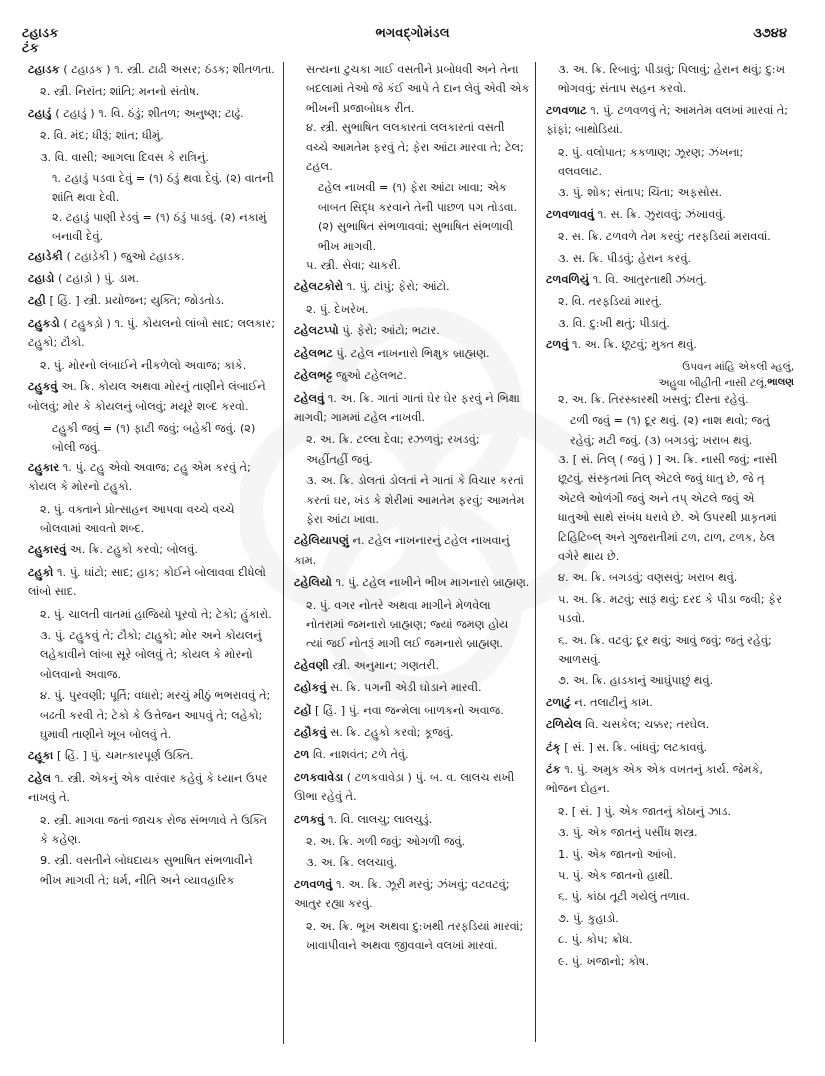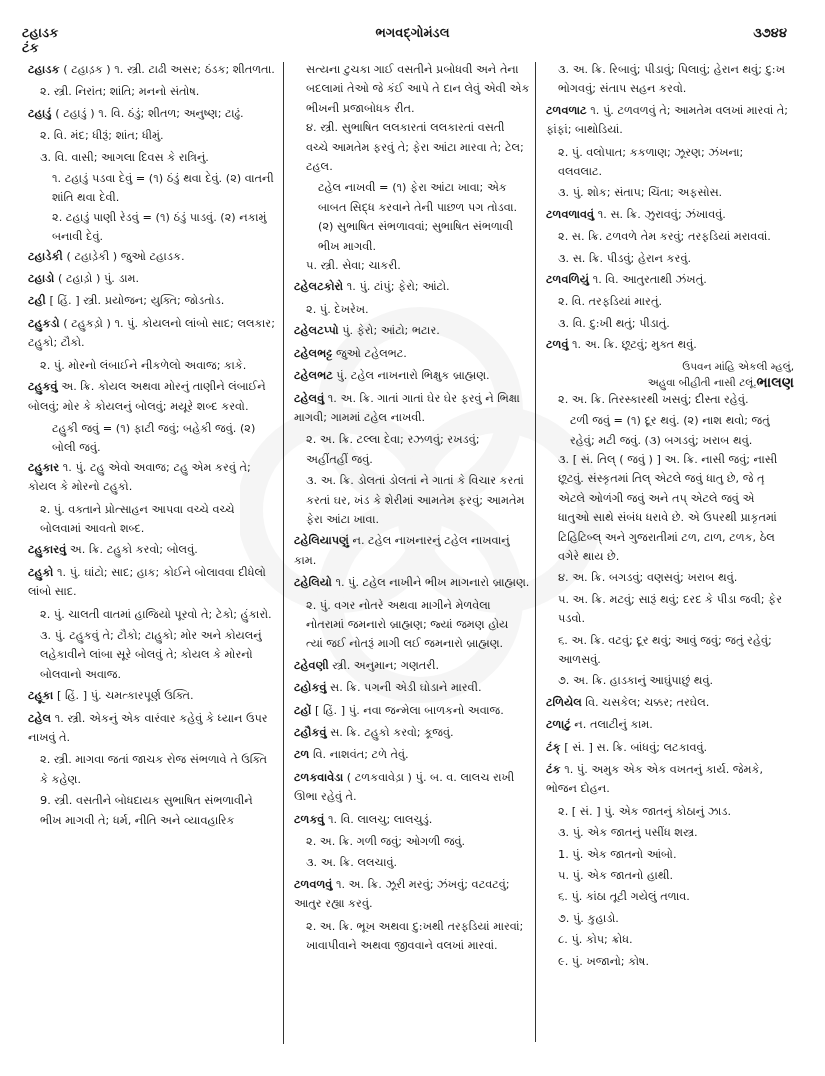--- a/index.html
+++ b/index.html
@@ -25,21 +25,21 @@
   .col-3 { left: 546px; width: 248px; }
   .divider { position: absolute; width: 1px; background: #333; }
   .div-1 { left: 283px; top: 62px; height: 982px; }
   .div-2 { left: 535px; top: 62px; height: 980px; }
   .entry { margin: 0 0 3px 0; text-indent: 0; }
   .entry .hw { font-weight: bold; }
   .sense { padding-left: 12px; margin: 0 5px 2px 0; }
   .cont { padding-left: 12px; }
   .idiom { padding-left: 24px; }
   .verse { padding-left: 30px; font-size: 10.5px; line-height: 16px; text-align: right; }
-  .verse-src { float: right; font-weight: bold; font-size: 14px; }
+  .verse-src { float: right; font-weight: bold; font-size: 10px; }
 </style>
 </head>
 <body>
 
 <svg class="watermark" viewBox="0 0 360 460">
   <g fill="none" stroke="#ececec" stroke-width="26">
     <circle cx="180" cy="150" r="90"></circle>
     <circle cx="100" cy="250" r="90"></circle>
     <circle cx="260" cy="250" r="90"></circle>
     <circle cx="180" cy="340" r="90"></circle>
@@ -72,35 +72,36 @@
     <div class="entry"><span class="hw">ટહુકડો</span> <span>( ટહુકડ઼ો ) ૧. પું. કોયલનો લાંબો સાદ; લલકાર; ટહુકો; ટૌકો.</span></div>
     <div class="sense">૨. પું. મોરનો લંબાઈને નીકળેલો અવાજ; કાકે.</div>
     <div class="entry"><span class="hw">ટહુકવું</span> <span>અ. ક્રિ. કોયલ અથવા મોરનું તાણીને લંબાઈને બોલવું; મોર કે કોયલનું બોલવું; મયૂરે શબ્દ કરવો.</span></div>
     <div class="idiom">ટહુકી જવું = (૧) ફાટી જવું; બહેકી જવું. (૨) બોલી જવું.</div>
     <div class="entry"><span class="hw">ટહુકાર</span> <span>૧. પું. ટહુ એવો અવાજ; ટહુ એમ કરવું તે; કોયલ કે મોરનો ટહુકો.</span></div>
     <div class="sense">૨. પું. વક્તાને પ્રોત્સાહન આપવા વચ્ચે વચ્ચે બોલવામાં આવતો શબ્દ.</div>
     <div class="entry"><span class="hw">ટહુકારવું</span> <span>અ. ક્રિ. ટહુકો કરવો; બોલવું.</span></div>
     <div class="entry"><span class="hw">ટહુકો</span> <span>૧. પું. ઘાંટો; સાદ; હાક; કોઈને બોલાવવા દીધેલો લાંબો સાદ.</span></div>
     <div class="sense">૨. પું. ચાલતી વાતમાં હાજિયો પૂરવો તે; ટેકો; હુંકારો.</div>
     <div class="sense">૩. પું. ટહુકવું તે; ટૌકો; ટાહુકો; મોર અને કોયલનું લહેકાવીને લાંબા સૂરે બોલવું તે; કોયલ કે મોરનો બોલવાનો અવાજ.</div>
+    <div class="sense">૪. પું. પુરવણી; પૂર્તિ; વધારો; મરચું મીઠું ભભરાવવું તે; બઢતી કરવી તે; ટેકો કે ઉત્તેજન આપવું તે; લહેકો; ઘુમાવી તાણીને ખૂબ બોલવું તે.</div>
     <div class="entry"><span class="hw">ટહૂકા</span> <span>[ હિં. ] પું. ચમત્કારપૂર્ણ ઉક્તિ.</span></div>
     <div class="entry"><span class="hw">ટહેલ</span> <span>૧. સ્ત્રી. એકનું એક વારંવાર કહેવું કે ધ્યાન ઉપર નાખવું તે.</span></div>
     <div class="sense">૨. સ્ત્રી. માગવા જતાં જાચક રોજ સંભળાવે તે ઉક્તિ કે કહેણ.</div>
     <div class="sense">9. સ્ત્રી. વસતીને બોધદાયક સુભાષિત સંભળાવીને ભીખ માગવી તે; ધર્મ, નીતિ અને વ્યાવહારિક</div>
   </div>
 <div class="col col-2">
     <div class="cont">સત્યના ટુચકા ગાઈ વસતીને પ્રબોધવી અને તેના બદલામાં તેઓ જે કંઈ આપે તે દાન લેવું એવી એક ભીખની પ્રજાબોધક રીત.</div>
     <div class="sense">૪. સ્ત્રી. સુભાષિત લલકારતાં લલકારતાં વસતી વચ્ચે આમતેમ ફરવું તે; ફેરા આંટા મારવા તે; ટેલ; ટહલ.</div>
     <div class="idiom">ટહેલ નાખવી = (૧) ફેરા આંટા ખાવા; એક બાબત સિદ્ધ કરવાને તેની પાછળ પગ તોડવા. (૨) સુભાષિત સંભળાવવાં; સુભાષિત સંભળાવી ભીખ માગવી.</div>
     <div class="sense">૫. સ્ત્રી. સેવા; ચાકરી.</div>
     <div class="entry"><span class="hw">ટહેલટકોરો</span> <span>૧. પું. ટાંપું; ફેરો; આંટો.</span></div>
     <div class="sense">૨. પું. દેખરેખ.</div>
     <div class="entry"><span class="hw">ટહેલટપ્પો</span> <span>પું. ફેરો; આંટો; ભટાર.</span></div>
+    <div class="entry"><span class="hw">ટહેલભટ</span> <span>પું. ટહેલ નાખનારો ભિક્ષુક બ્રાહ્મણ.</span></div>
     <div class="entry"><span class="hw">ટહેલભટ્ટ</span> <span>જુઓ ટહેલભટ.</span></div>
-    <div class="entry"><span class="hw">ટહેલભટ</span> <span>પું. ટહેલ નાખનારો ભિક્ષુક બ્રાહ્મણ.</span></div>
     <div class="entry"><span class="hw">ટહેલવું</span> <span>૧. અ. ક્રિ. ગાતાં ગાતાં ઘેર ઘેર ફરવું ને ભિક્ષા માગવી; ગામમાં ટહેલ નાખવી.</span></div>
     <div class="sense">૨. અ. ક્રિ. ટલ્લા દેવા; રઝળવું; રખડવું; અહીંતહીં જવું.</div>
     <div class="sense">૩. અ. ક્રિ. ડોલતાં ડોલતાં ને ગાતાં કે વિચાર કરતાં કરતાં ઘર, ખંડ કે શેરીમાં આમતેમ ફરવું; આમતેમ ફેરા આંટા ખાવા.</div>
     <div class="entry"><span class="hw">ટહેલિયાપણું</span> <span>ન. ટહેલ નાખનારનું ટહેલ નાખવાનું કામ.</span></div>
     <div class="entry"><span class="hw">ટહેલિયો</span> <span>૧. પું. ટહેલ નાખીને ભીખ માગનારો બ્રાહ્મણ.</span></div>
     <div class="sense">૨. પું. વગર નોતરે અથવા માગીને મેળવેલા નોતરામાં જમનારો બ્રાહ્મણ; જ્યાં જમણ હોય ત્યાં જઈ નોતરૂં માગી લઈ જમનારો બ્રાહ્મણ.</div>
     <div class="entry"><span class="hw">ટહેવણી</span> <span>સ્ત્રી. અનુમાન; ગણતરી.</span></div>
     <div class="entry"><span class="hw">ટહોકવું</span> <span>સ. ક્રિ. પગની એડી ઘોડાને મારવી.</span></div>
     <div class="entry"><span class="hw">ટહોં</span> <span>[ હિં. ] પું. નવા જન્મેલા બાળકનો અવાજ.</span></div>
     <div class="entry"><span class="hw">ટહૌકવું</span> <span>સ. ક્રિ. ટહુકો કરવો; કૂજવું.</span></div>
@@ -129,22 +130,22 @@
       <span class="verse-src">ભાલણ</span>
       <div>અહુવા બીહીતી નાસી ટલૂં.</div>
     </div>
     <div class="sense">૨. અ. ક્રિ. તિરસ્કારથી ખસવું; દીસ્તા રહેવું.</div>
     <div class="idiom">ટળી જવું = (૧) દૂર થવું. (૨) નાશ થવો; જતું રહેવું; મટી જવું. (૩) બગડવું; ખરાબ થવું.</div>
     <div class="sense">૩. [ સં. તિલ્ ( જવું ) ] અ. ક્રિ. નાસી જવું; નાસી છૂટવું. સંસ્કૃતમાં તિલ્ એટલે જવું ધાતુ છે, જે તૄ એટલે ઓળંગી જવું અને તપ્ એટલે જવું એ ધાતુઓ સાથે સંબંધ ધરાવે છે. એ ઉપરથી પ્રાકૃતમાં ટિહિટિબ્લ્ અને ગુજરાતીમાં ટળ, ટાળ, ટળક, ઠેલ વગેરે થાય છે.</div>
     <div class="sense">૪. અ. ક્રિ. બગડવું; વણસવું; ખરાબ થવું.</div>
     <div class="sense">૫. અ. ક્રિ. મટવું; સારૂં થવું; દરદ કે પીડા જવી; ફેર પડવો.</div>
     <div class="sense">૬. અ. ક્રિ. વટવું; દૂર થવું; આવું જવું; જતું રહેવું; આળસવું.</div>
     <div class="sense">૭. અ. ક્રિ. હાડકાનું આઘુંપાછું થવું.</div>
+    <div class="entry"><span class="hw">ટળાટું</span> <span>ન. તલાટીનું કામ.</span></div>
     <div class="entry"><span class="hw">ટળિયેલ</span> <span>વિ. ચસકેલ; ચક્કર; તરઘેલ.</span></div>
-    <div class="entry"><span class="hw">ટળાટું</span> <span>ન. તલાટીનું કામ.</span></div>
     <div class="entry"><span class="hw">ટંક્</span> <span>[ સં. ] સ. ક્રિ. બાંધવું; લટકાવવું.</span></div>
     <div class="entry"><span class="hw">ટંક</span> <span>૧. પું. અમુક એક એક વખતનું કાર્ય. જેમકે, ભોજન દોહન.</span></div>
     <div class="sense">૨. [ સં. ] પું. એક જાતનું કોઠાનું ઝાડ.</div>
     <div class="sense">૩. પું. એક જાતનું પસીંધ શસ્ત્ર.</div>
     <div class="sense">1. પું. એક જાતનો આંબો.</div>
     <div class="sense">૫. પું. એક જાતનો હાથી.</div>
     <div class="sense">૬. પું. કાંઠા તૂટી ગયેલું તળાવ.</div>
     <div class="sense">૭. પું. કુહાડો.</div>
     <div class="sense">૮. પું. કોપ; ક્રોધ.</div>
     <div class="sense">૯. પું. ખજાનો; કોષ.</div>

